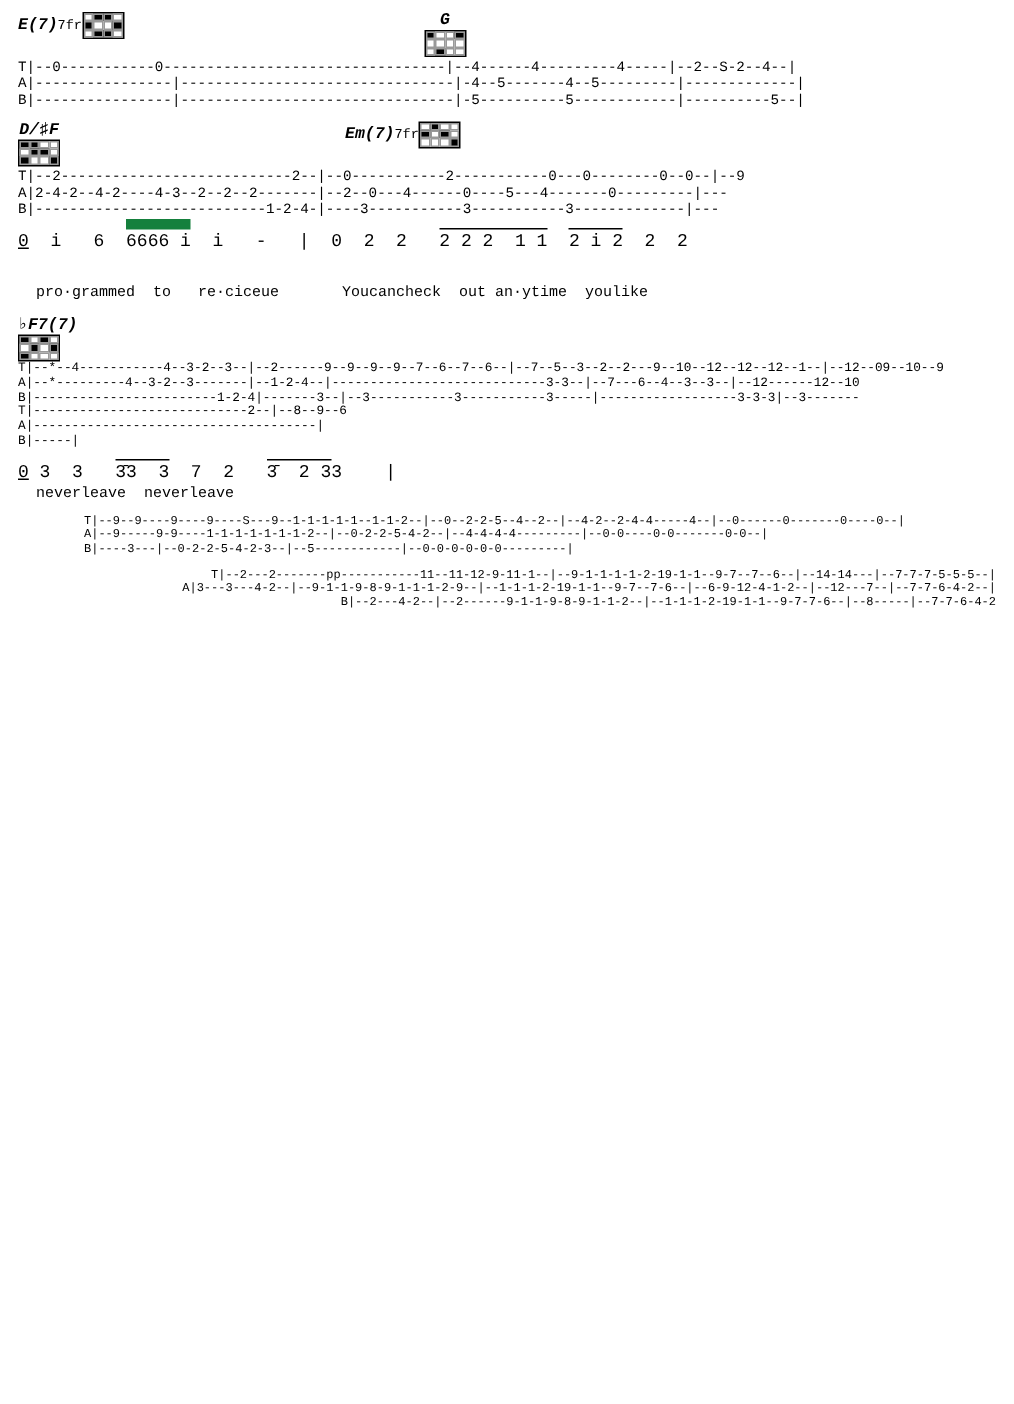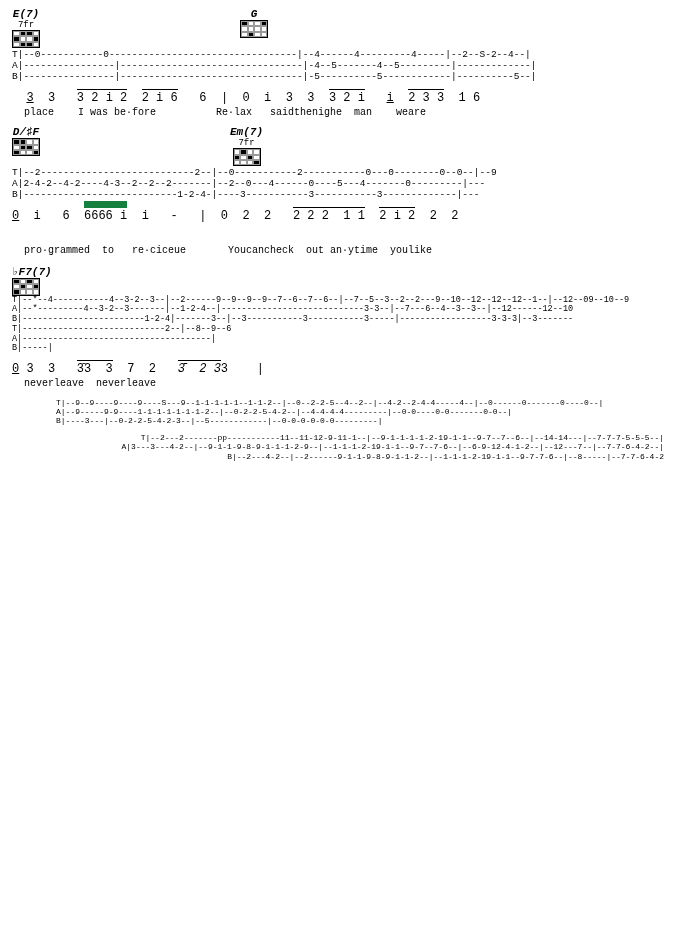--- a/index.html
+++ b/index.html
@@ -37,21 +37,21 @@
     }
   </style>
 </head>
 <body>
 
 <div class="page">
 
   <div class="section">
     <div class="section-header">
 
-      <div style="display:flex; flex-direction:column; align-items:center;text-align:right;">
+      <div style="display:flex; flex-direction:row; align-items:center;text-align:right;">
         <div style="font-size:11px; font-weight:bold; font-style:italic;">E(7)</div>
         <div style="font-size:9px;">7fr</div>
         <div style="display:inline-block; border:1px solid #000; width:28px; height:18px; position:relative;">
           <div style="position:absolute;top:0;left:0;right:0;bottom:0;display:grid;grid-template-columns:repeat(4,1fr);grid-template-rows:repeat(3,1fr);">
             <div style="border:0.5px solid #999;"></div>
               <div style="border:0.5px solid #999;background:#000;"></div>
               <div style="border:0.5px solid #999;background:#000;"></div>
               <div style="border:0.5px solid #999;"></div>
             <div style="border:0.5px solid #999;background:#000;"></div>
               <div style="border:0.5px solid #999;"></div>
@@ -84,24 +84,20 @@
           </div>
         </div>
       </div>
     </div>
 
     <pre>T|--0-----------0---------------------------------|--4------4---------4-----|--2--S-2--4--|
 A|----------------|--------------------------------|-4--5-------4--5---------|-------------|
 B|----------------|--------------------------------|-5----------5------------|----------5--|</pre>
   </div>
 
-  <div style="margin: 4px 0 0 0;">
-    <pre style="font-size:12px; line-height:1.5;">  <u>3</u>  3   <span style="border-top:1px solid #000; padding-top:1px;">3 2 i 2</span>  <span style="border-top:1px solid #000; padding-top:1px;">2 i 6</span>   6  |  0  i  3  3  <span style="border-top:1px solid #000; padding-top:1px;">3 2 i</span>   <u>i</u>  <span style="border-top:1px solid #000; padding-top:1px;">2 3 3</span>  1 6</pre>
-    <pre style="font-size:10px;">  place    I was be·fore          Re·lax   saidthenighe  man    weare</pre>
-  </div>
 
   <div class="section" style="margin-top:8px;">
     <div class="section-header">
       <div style="display:flex; flex-direction:column; align-items:center;">
         <div style="font-size:11px; font-weight:bold; font-style:italic;">D/♯F</div>
         <div style="display:inline-block; border:1px solid #000; width:28px; height:18px; position:relative;">
           <div style="position:absolute;top:0;left:0;right:0;bottom:0;display:grid;grid-template-columns:repeat(4,1fr);grid-template-rows:repeat(3,1fr);">
             <div style="border:0.5px solid #999;background:#000;"></div>
               <div style="border:0.5px solid #999;background:#000;"></div>
               <div style="border:0.5px solid #999;"></div>
@@ -110,21 +106,21 @@
               <div style="border:0.5px solid #999;background:#000;"></div>
               <div style="border:0.5px solid #999;background:#000;"></div>
               <div style="border:0.5px solid #999;"></div>
             <div style="border:0.5px solid #999;background:#000;"></div>
               <div style="border:0.5px solid #999;"></div>
               <div style="border:0.5px solid #999;"></div>
               <div style="border:0.5px solid #999;background:#000;"></div>
           </div>
         </div>
       </div>
-      <div style="display:flex; flex-direction:column; align-items:center; margin-left: 150px;">
+      <div style="display:flex; align-items:center; margin-left: 150px;">
         <div style="font-size:11px; font-weight:bold; font-style:italic;">Em(7)</div>
         <div style="font-size:9px;">7fr</div>
         <div style="display:inline-block; border:1px solid #000; width:28px; height:18px; position:relative;">
           <div style="position:absolute;top:0;left:0;right:0;bottom:0;display:grid;grid-template-columns:repeat(4,1fr);grid-template-rows:repeat(3,1fr);">
             <div style="border:0.5px solid #999;"></div>
               <div style="border:0.5px solid #999;background:#000;"></div>
               <div style="border:0.5px solid #999;"></div>
               <div style="border:0.5px solid #999;"></div>
             <div style="border:0.5px solid #999;background:#000;"></div>
               <div style="border:0.5px solid #999;"></div>
@@ -173,21 +169,21 @@
     <pre style="font-size:8.5px;">T|--*--4-----------4--3-2--3--|--2------9--9--9--9--7--6--7--6--|--7--5--3--2--2---9--10--12--12--12--1--|--12--09--10--9
 A|--*---------4--3-2--3-------|--1-2-4--|----------------------------3-3--|--7---6--4--3--3--|--12------12--10
 B|------------------------1-2-4|-------3--|--3-----------3-----------3-----|------------------3-3-3|--3-------</pre>
 
     <pre style="font-size:8.5px;">T|----------------------------2--|--8--9--6
 A|-------------------------------------|
 B|-----|</pre>
   </div>
 
   <div style="margin: 4px 0 0 0;">
-    <pre style="font-size:12px; line-height:1.5;"><u>0</u> 3  3   <span style="border-top:1px solid #000; padding-top:1px;">3̄3  3</span>  7  2   <span style="border-top:1px solid #000; padding-top:1px;font-style:italic;">3̄  2 3</span>3    |</pre>
+    <pre style="font-size:12px; line-height:1.5;"><u>0</u> 3  3   <span style="border-top:1px solid #000; padding-top:1px;">3̄3  3</span>  7  2   <span style="border-top:1px solid #000; padding-top:1px;">3̄  2 3</span>3    |</pre>
     <pre style="font-size:10px;">  neverleave  neverleave</pre>
   </div>
 
   <div class="section" style="margin-top:8px;margin-left:44px;">
     <pre style="font-size:8px;">T|--9--9----9----9----S---9--1-1-1-1-1--1-1-2--|--0--2-2-5--4--2--|--4-2--2-4-4-----4--|--0------0-------0----0--|
 A|--9-----9-9----1-1-1-1-1-1-1-2--|--0-2-2-5-4-2--|--4-4-4-4---------|--0-0----0-0-------0-0--|
 B|----3---|--0-2-2-5-4-2-3--|--5------------|--0-0-0-0-0-0---------|</pre>
   </div>
 
   <div class="section" style="margin-top:8px;">

